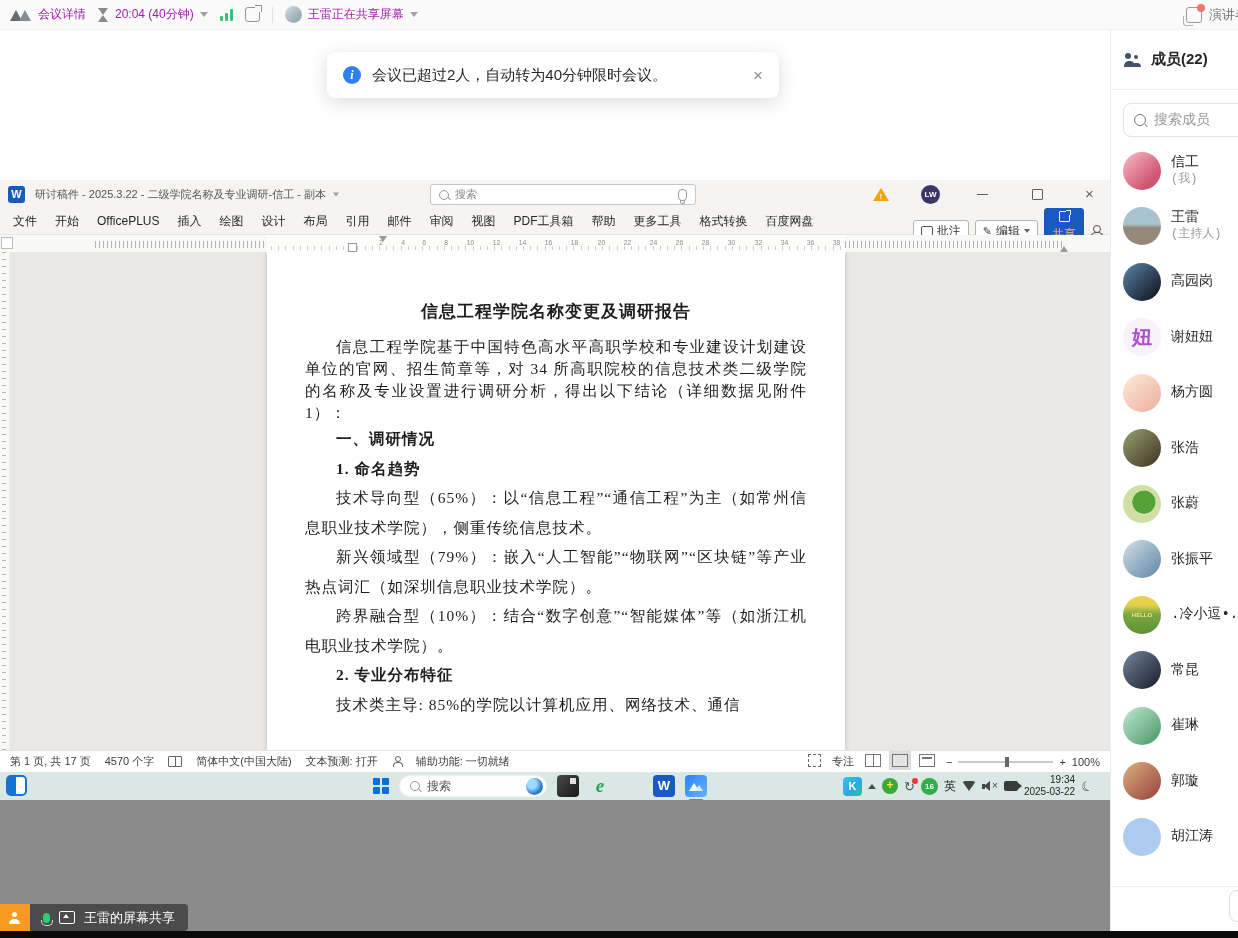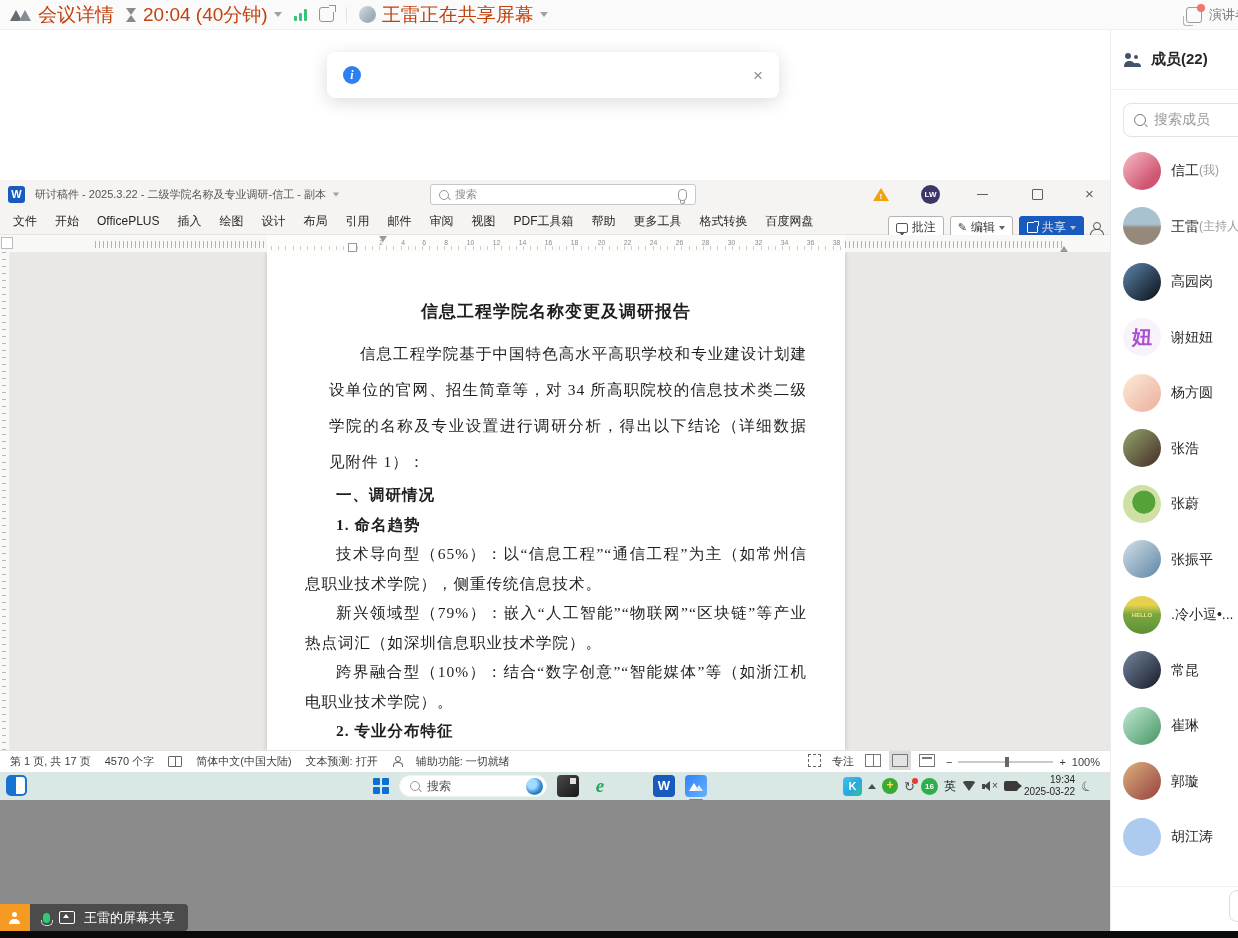--- a/index.html
+++ b/index.html
@@ -2,21 +2,21 @@
 <html><head>
 <meta charset="utf-8">
 <style>
   html,body{margin:0;padding:0;background:#222;}
   .screen{position:relative;width:1238px;height:938px;background:#fff;overflow:hidden;
           font-family:"Liberation Sans",sans-serif;-webkit-font-smoothing:antialiased;}
   
   .topbar{position:absolute;left:0;top:0;width:1238px;height:30px;background:#fafafa;
           border-bottom:1px solid #f0f0f0;display:flex;align-items:center;padding:0 0 0 10px;
           box-sizing:border-box;z-index:30;}
-  .tb-group{display:flex;align-items:center;gap:6px;color:#c2410c;font-size:19px;margin-right:12px;white-space:nowrap;}
+  .tb-group{display:flex;align-items:center;gap:6px;color:#a21caf;font-size:12px;margin-right:12px;white-space:nowrap;}
   .logo-mtn{position:relative;width:22px;height:13px;}
   .logo-mtn:before,.logo-mtn:after{content:"";position:absolute;bottom:0;width:0;height:0;}
   .logo-mtn:before{left:0;border-left:6px solid transparent;border-right:6px solid transparent;border-bottom:11px solid #636b74;}
   .logo-mtn:after{left:9px;border-left:6px solid transparent;border-right:6px solid transparent;border-bottom:11px solid #848d96;}
   .icn-hg{position:relative;width:11px;height:14px;}
   .icn-hg:before,.icn-hg:after{content:"";position:absolute;left:0;width:0;height:0;border-left:5.5px solid transparent;border-right:5.5px solid transparent;}
   .icn-hg:before{top:0;border-top:7px solid #8a8a8a;}
   .icn-hg:after{bottom:0;border-bottom:7px solid #8a8a8a;}
   .caret{width:0;height:0;border-left:4px solid transparent;border-right:4px solid transparent;border-top:5px solid #a0a0a0;display:inline-block;}
   .icn-sig{display:flex;align-items:flex-end;gap:2px;height:12px;}
@@ -59,23 +59,23 @@
   .w-tright{margin-left:auto;display:flex;align-items:center;gap:32px;}
   .icn-warn{position:relative;width:0;height:0;border-left:8px solid transparent;border-right:8px solid transparent;border-bottom:13px solid #f0a30a;}
   .icn-warn:after{content:"!";position:absolute;left:-1.5px;top:2px;color:#fff;font:700 8px/13px "Liberation Sans",sans-serif;}
   .w-avatar{width:19px;height:19px;border-radius:50%;background:#3d3668;color:#fff;display:flex;align-items:center;justify-content:center;font-size:8px;font-weight:700;}
   .wc{position:relative;width:22px;height:18px;}
   .wc-min:after{content:"";position:absolute;left:5px;top:9px;width:11px;height:1.4px;background:#5f5f5f;}
   .wc-res:after{content:"";position:absolute;left:6px;top:4px;width:9px;height:9px;border:1.3px solid #5f5f5f;border-radius:1px;}
   .wc-close:after{content:"×";position:absolute;left:5px;top:0;font-size:15px;color:#5f5f5f;}
   .w-menu{position:relative;height:26px;background:#f5f4f2;display:flex;align-items:center;padding:0 4px;border-bottom:1px solid #e7e5e3;}
   .mi{padding:0 9px;font-size:12px;color:#262626;white-space:nowrap;}
-  .w-actions{position:absolute;right:6px;top:8px;display:flex;align-items:center;gap:6px;}
+  .w-actions{position:absolute;right:6px;top:0;display:flex;align-items:center;gap:6px;}
   .btn-o{display:flex;align-items:center;gap:4px;border:1px solid #b6b4b2;background:#fff;border-radius:3px;padding:2px 7px;font-size:12px;color:#333;white-space:nowrap;}
-  .btn-share{background:#185abd;border-color:#185abd;color:#e5e5e5;}
+  .btn-share{background:#185abd;border-color:#185abd;color:#fdba74;flex-direction:column;}
   .icn-bub{position:relative;width:10px;height:8px;border:1.2px solid #555;border-radius:2px;}
   .icn-bub:after{content:"";position:absolute;left:2px;bottom:-4px;border-left:3px solid transparent;border-right:3px solid transparent;border-top:4px solid #555;}
   .icn-pen{font-size:11px;color:#444;line-height:1;}
   .icn-shr{position:relative;width:9px;height:9px;border:1.2px solid #fff;border-radius:1px;}
   .icn-shr:after{content:"";position:absolute;right:-2px;top:-2px;width:4px;height:4px;border-top:1.2px solid #fff;border-right:1.2px solid #fff;background:#185abd;}
   .caret-sm{width:0;height:0;border-left:3px solid transparent;border-right:3px solid transparent;border-top:4px solid currentColor;display:inline-block;opacity:.75;}
   .icn-people-add{position:relative;width:14px;height:12px;}
   .icn-people-add:before{content:"";position:absolute;left:3px;top:0;width:6px;height:6px;border:1.2px solid #555;border-radius:50%;}
   .icn-people-add:after{content:"";position:absolute;left:0;bottom:-1px;width:12px;height:5px;border:1.2px solid #555;border-bottom:none;border-radius:6px 6px 0 0;}
   
@@ -92,21 +92,21 @@
   .mk-first{left:379px;top:1px;border-left:4px solid transparent;border-right:4px solid transparent;border-top:6px solid #9a9a9a;}
   .mk-hang{left:348px;bottom:1px;width:7px;height:7px;border:1px solid #9a9a9a;background:#fff;}
   .mk-right{left:1060px;bottom:1px;border-left:4px solid transparent;border-right:4px solid transparent;border-bottom:6px solid #9a9a9a;}
   .v-ruler{position:absolute;left:0;top:72px;width:9px;height:498px;background:#f8f8f6;border-right:1px solid #ededeb;
            background-image:repeating-linear-gradient(180deg,#b7b7b7 0 1px,transparent 1px 7px);background-size:4px 100%;background-repeat:no-repeat;background-position:2px 0;}
   
   .w-doc{position:absolute;left:0;top:72px;width:1110px;height:498px;background:#e9e8e6;overflow:hidden;}
   .page{position:absolute;left:267px;top:0;width:578px;height:520px;background:#fff;box-shadow:0 0 5px rgba(0,0,0,.18);
         padding:46px 38px 0;box-sizing:border-box;font-family:"Liberation Serif",serif;color:#1e1e1e;overflow:hidden;}
   .docp{margin:0;font-size:15.5px;line-height:29.5px;text-align:justify;text-indent:2em;letter-spacing:1px;}
-  .docp.lead{line-height:36px;margin-left:24px;}
+  .docp.lead{line-height:22px;}
   .docp.title{font-family:"Liberation Sans",sans-serif;font-weight:700;font-size:17px;line-height:28px;text-align:center;text-indent:0;margin-bottom:10px;letter-spacing:1px;}
   .docp.heading{font-family:"Liberation Sans",sans-serif;font-weight:700;}
   .docp.subheading{font-weight:700;}
   
   .w-status{position:absolute;left:0;bottom:0;width:1110px;height:22px;background:#fff;border-top:1px solid #e6e4e2;
             display:flex;align-items:center;gap:14px;padding:0 10px;box-sizing:border-box;font-size:11px;color:#3d3d3d;white-space:nowrap;}
   .ic-spell{position:relative;width:12px;height:9px;border:1px solid #666;border-radius:1px;}
   .ic-spell:after{content:"";position:absolute;left:50%;top:0;bottom:0;width:1px;background:#666;}
   .ic-access{position:relative;width:10px;height:11px;}
   .ic-access:before{content:"";position:absolute;left:3px;top:0;width:4px;height:4px;border:1px solid #666;border-radius:50%;}
@@ -171,21 +171,21 @@
   
   .sidebar{position:absolute;left:1110px;top:30px;width:128px;height:901px;background:#fff;border-left:1px solid #ececec;box-sizing:border-box;}
   .sb-head{height:60px;display:flex;align-items:center;gap:8px;padding:0 13px;font-size:15px;font-weight:700;color:#262626;border-bottom:1px solid #f0f0f0;box-sizing:border-box;white-space:nowrap;}
   .ic-people{position:relative;width:19px;height:14px;flex:none;}
   .ic-people:before{content:"";position:absolute;left:1px;top:0;width:6px;height:6px;border-radius:50%;background:#44536a;box-shadow:8px 1px 0 -1px #44536a;}
   .ic-people:after{content:"";position:absolute;left:0;bottom:0;width:11px;height:6px;border-radius:5px 5px 0 0;background:#44536a;box-shadow:7px 1px 0 -1px #44536a;}
   .m-search{margin:13px 0 6px 12px;width:134px;height:34px;border:1px solid #e2e2e2;border-radius:8px;display:flex;align-items:center;gap:8px;padding:0 10px;box-sizing:border-box;font-size:14px;color:#9b9b9b;white-space:nowrap;}
   .m-search .icn-mag{width:10px;height:10px;border-color:#777;}
   .member{height:55.5px;display:flex;align-items:center;gap:10px;padding-left:12px;}
   .avatar{flex:none;width:38px;height:38px;border-radius:50%;display:flex;align-items:center;justify-content:center;font-weight:700;overflow:hidden;}
-  .m-col{display:flex;flex-direction:row;line-height:17px;white-space:nowrap;}
+  .m-col{display:flex;flex-direction:column;line-height:17px;white-space:nowrap;font-family:Liberation Mono, monospace;}
   .m-name{font-size:14px;color:#262626;}
   .m-sub{font-size:12px;color:#9b9b9b;}
   .sb-foot{position:absolute;left:0;bottom:44px;width:100%;border-top:1px solid #efefef;}
   .sb-btn{position:absolute;left:118px;bottom:9px;width:34px;height:30px;border:1px solid #ddd;border-radius:8px;background:#fff;}
 </style>
 </head>
 <body>
 
 <div class="screen">
 
@@ -218,20 +218,21 @@
     <div class="tb-right">
       <span class="icn-layers">
           <span class="dot"></span>
         </span>
       <span>演讲者视图</span>
     </div>
   </div>
 
   <div class="banner">
     <span class="icn-info"></span>
+    <span class="banner-text">会议已超过2人，自动转为40分钟限时会议。</span>
     <span class="banner-close">×</span>
   </div>
 
   <div class="shared-blank"></div>
 
   <div class="word">
     <div class="w-title">
       <span class="w-appicon">W</span>
       <span class="w-doc-title">研讨稿件 - 2025.3.22 - 二级学院名称及专业调研-信工 - 副本</span>
       <span class="caret"></span>

